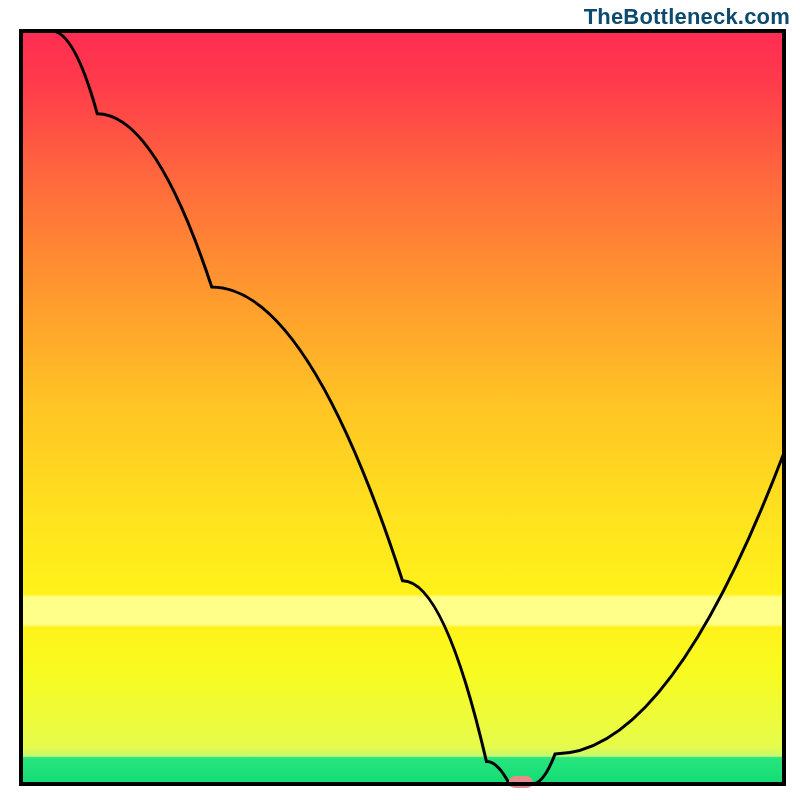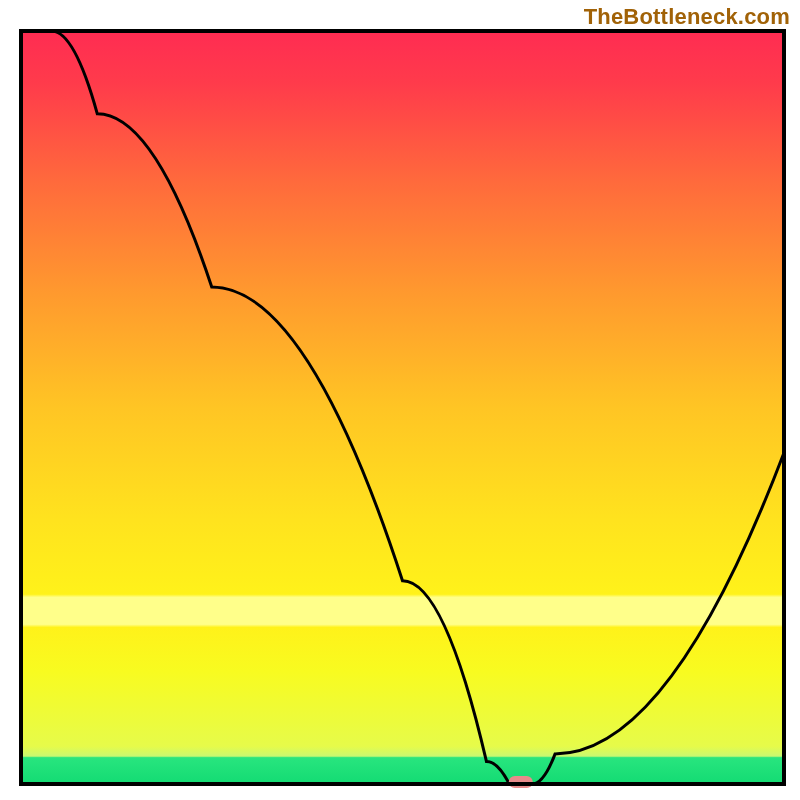--- a/index.html
+++ b/index.html
@@ -14,21 +14,21 @@
     position: relative;
     width: 800px;
     height: 800px;
   }
   .attribution {
     position: absolute;
     top: 4px;
     right: 10px;
     font-size: 22px;
     font-weight: 600;
-    color: #a16207;
+    color: #0c4a6e;
     letter-spacing: 0.2px;
   }
   svg.chart {
     position: absolute;
     left: 0;
     top: 0;
   }
 </style>
 </head>
 <body>

